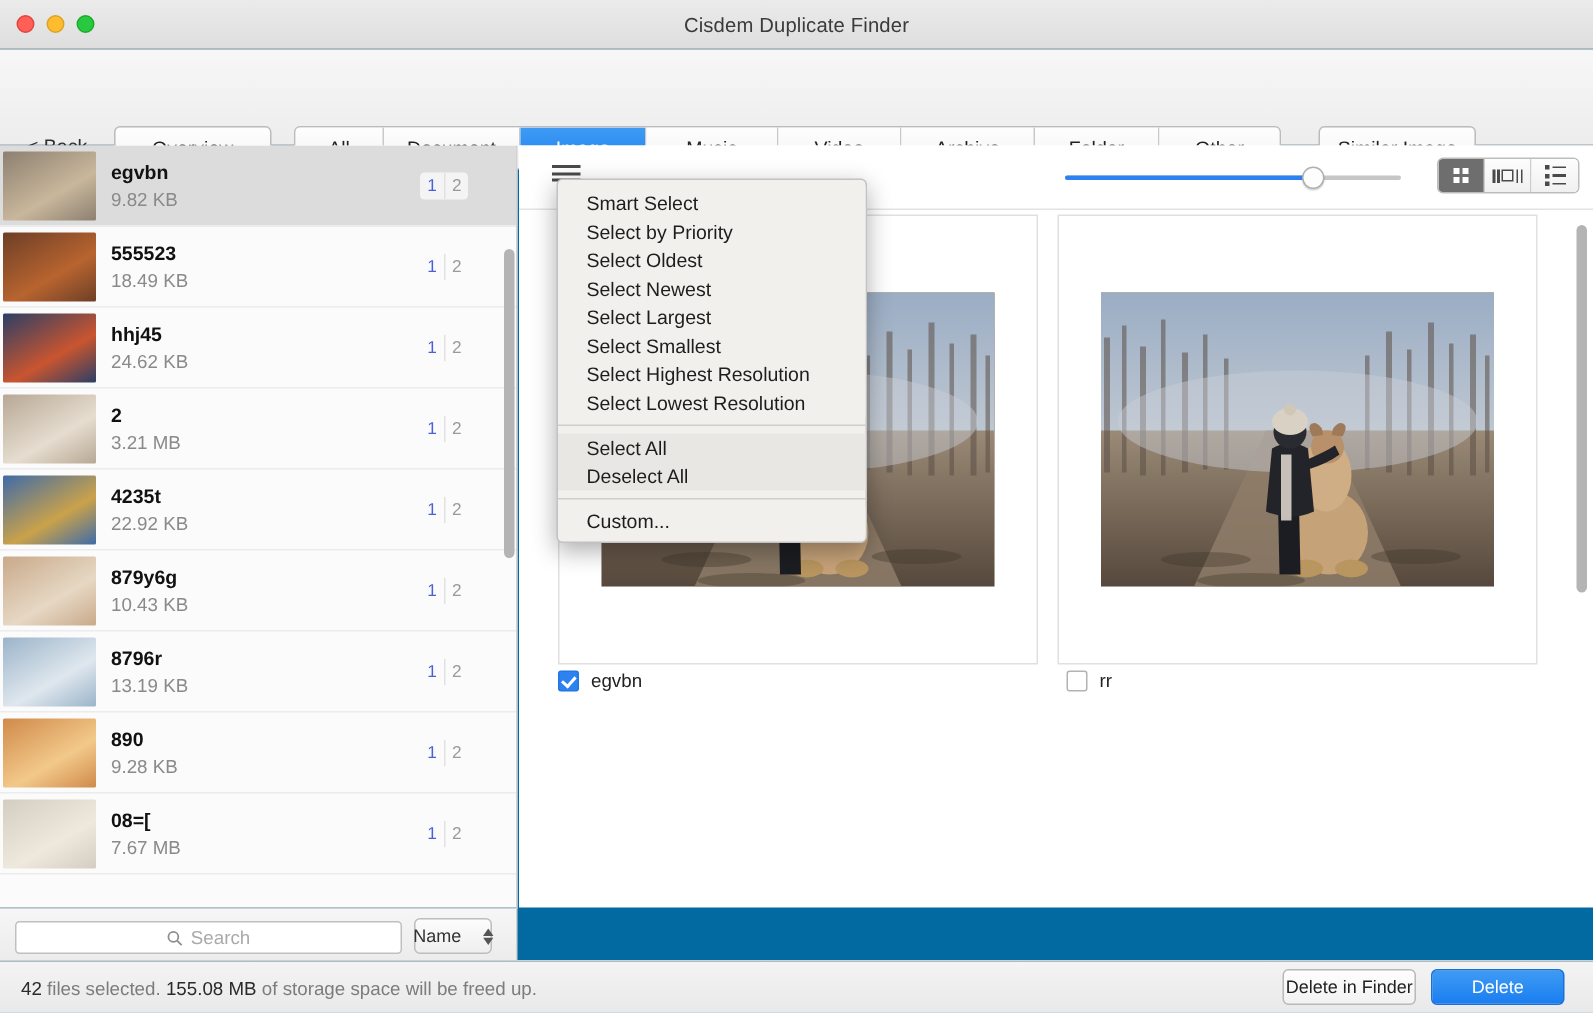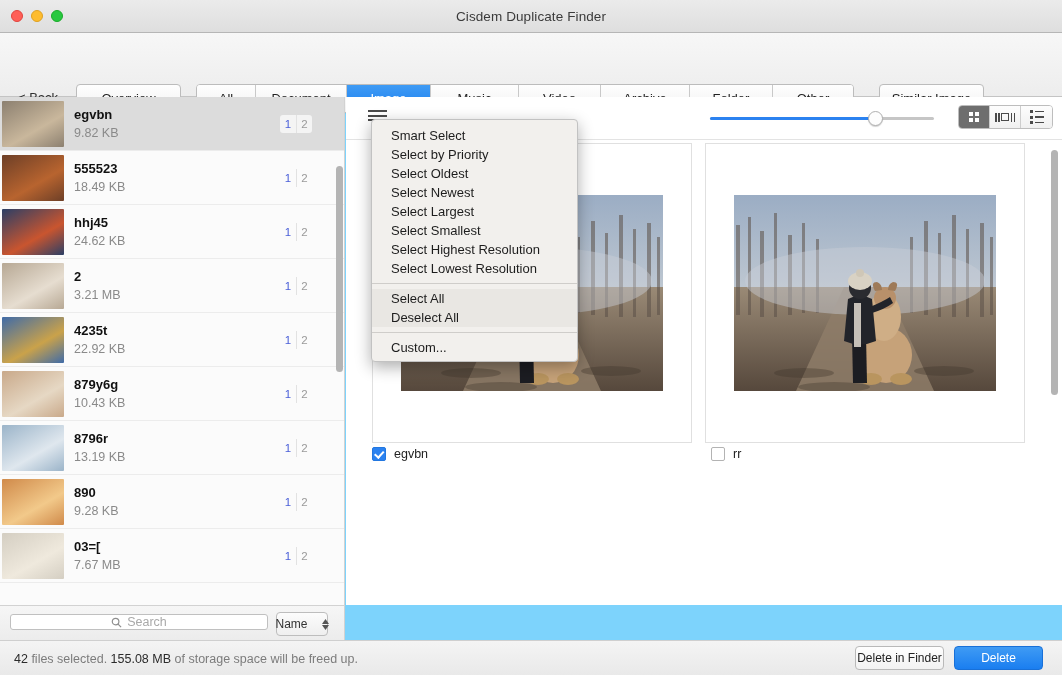--- a/index.html
+++ b/index.html
@@ -3,21 +3,21 @@
 <meta charset="utf-8">
 <style>
   * { box-sizing: border-box; margin: 0; padding: 0; }
   html, body {
     width: 1062px; height: 675px;
     font-family: "Liberation Sans", sans-serif;
     background: #ffffff;
     overflow: hidden;
     -webkit-font-smoothing: antialiased;
   }
-  .window { position: relative; width: 1062px; height: 675px; background: #7dd3fc; }
+  .window { position: relative; width: 1062px; height: 675px; background: #0369a1; }
 
   
   .titlebar {
     position: absolute; top: 0; left: 0; width: 1062px; height: 33px;
     background: linear-gradient(#ebebeb, #dedede);
     border-bottom: 1px solid #b6b6b6;
     display: flex; align-items: center;
   }
   .traffic { display: flex; gap: 8px; margin-left: 11px; }
   .light { width: 12px; height: 12px; border-radius: 50%; }
@@ -116,21 +116,21 @@
     background: #b4b4b4; border-radius: 4px;
   }
 
   
   .sidefoot {
     position: absolute; left: 0; top: 605px; width: 345px; height: 35px;
     background: linear-gradient(#f6f6f6, #ececec);
     border-top: 1px solid #d2d2d2; border-right: 1px solid #d2d2d2;
   }
   .searchbox {
-    position: absolute; left: 10px; top: 8px; width: 258px; height: 16px;
+    position: absolute; left: 10px; top: 8px; width: 258px; height: 22px;
     background: #ffffff; border: 1px solid #c0c0c0; border-radius: 3px;
     display: flex; align-items: center; justify-content: center;
   }
   .searchinner { display: flex; align-items: center; gap: 5px; }
   .search-ph { font-size: 12.5px; color: #a9a9a9; }
   .sortbtn {
     position: absolute; left: 276px; top: 6px; width: 52px; height: 24px;
     background: linear-gradient(#fcfcfc, #efefef);
     border: 1px solid #bdbdbd; border-radius: 4px;
     display: flex; align-items: center; justify-content: center;
@@ -407,21 +407,21 @@
           <div class="rowsize">9.28 KB</div>
         </div>
         <div class="countbox">
           <span class="cnt a">1</span>
           <span class="cnt b">2</span>
         </div>
       </div>
       <div class="row">
         <div class="thumb" style="background: linear-gradient(150deg, rgb(212, 206, 194) 0%, rgb(239, 233, 221) 60%, rgb(212, 206, 194) 100%);"></div>
         <div class="rowtext">
-          <div class="rowname">03=[</div>
+          <div class="rowname">08=[</div>
           <div class="rowsize">7.67 MB</div>
         </div>
         <div class="countbox">
           <span class="cnt a">1</span>
           <span class="cnt b">2</span>
         </div>
       </div>
     </div>
   <div class="sb-scroll"></div>
 

